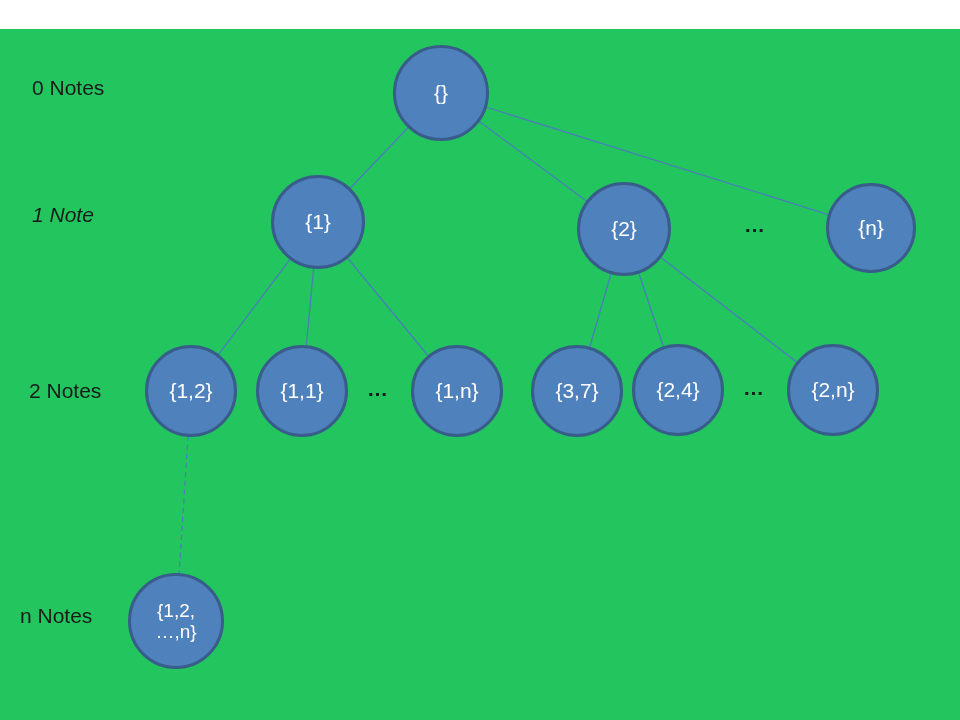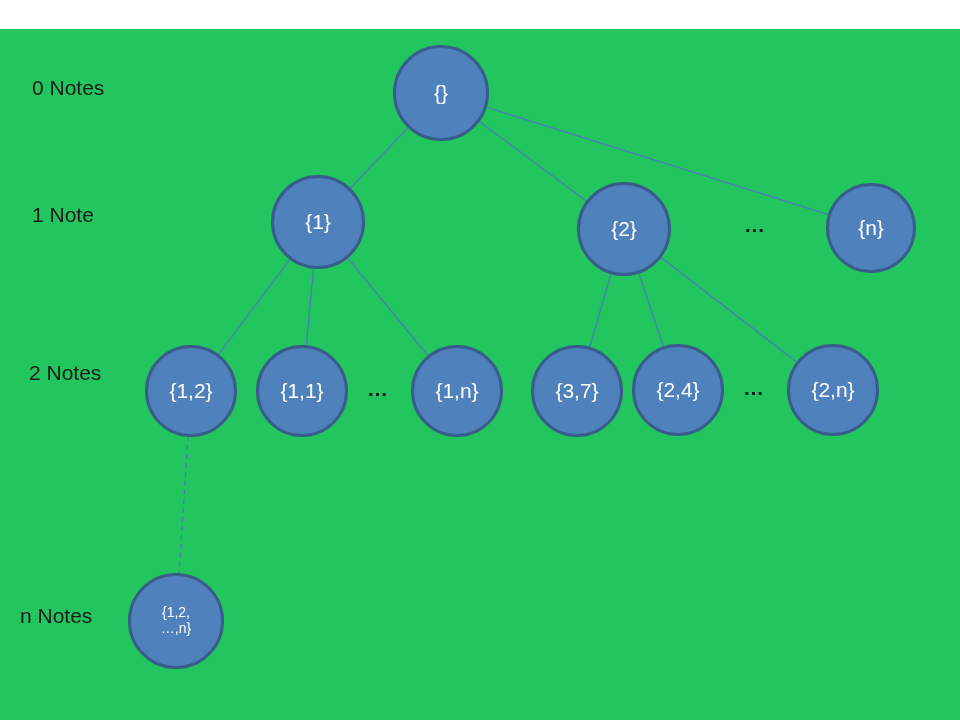--- a/index.html
+++ b/index.html
@@ -36,22 +36,22 @@
       <line x1="318" y1="193" x2="302" y2="362"></line>
       <line x1="318" y1="193" x2="457" y2="362"></line>
       <line x1="624" y1="200" x2="577" y2="362"></line>
       <line x1="624" y1="200" x2="678" y2="361"></line>
       <line x1="624" y1="200" x2="833" y2="361"></line>
       <line x1="191" y1="362" x2="176" y2="592" stroke-dasharray="5,4"></line>
     </g>
   </svg>
 
   <div class="row-label" style="left:32px;  top:47px;">0 Notes</div>
-  <div class="row-label" style="left:32px;  top:174px;">1 Note</div>
-  <div class="row-label" style="left:29px;  top:332px;">2 Notes</div>
+  <div class="row-label" style="left:32px;  top:174px;font-style:italic;">1 Note</div>
+  <div class="row-label" style="left:29px;  top:350px;">2 Notes</div>
   <div class="row-label" style="left:20px;  top:575px;">n Notes</div>
 
   <div class="node" style="left:393px; top:16px;  width:96px; height:96px;">
     <span>{}</span>
   </div>
 
   <div class="node" style="left:271px; top:146px; width:94px; height:94px;">
     <span>{1}</span>
   </div>
   <div class="node" style="left:577px; top:153px; width:94px; height:94px;">
@@ -76,18 +76,18 @@
     <span>{3,7}</span>
   </div>
   <div class="node" style="left:632px; top:315px; width:92px; height:92px;">
     <span>{2,4}</span>
   </div>
   <div class="dots" style="left:739px; top:347px;">…</div>
   <div class="node" style="left:787px; top:315px; width:92px; height:92px;justify-content:center;">
     <span>{2,n}</span>
   </div>
 
-  <div class="node" style="left:128px; top:544px; width:96px; height:96px; font-size:14px;">
+  <div class="node" style="left:128px; top:544px; width:96px; height:96px; font-size:19px;">
     <span>{1,2,</span>
     <span>…,n}</span>
   </div>
 
 </div>
 
 </body></html>

